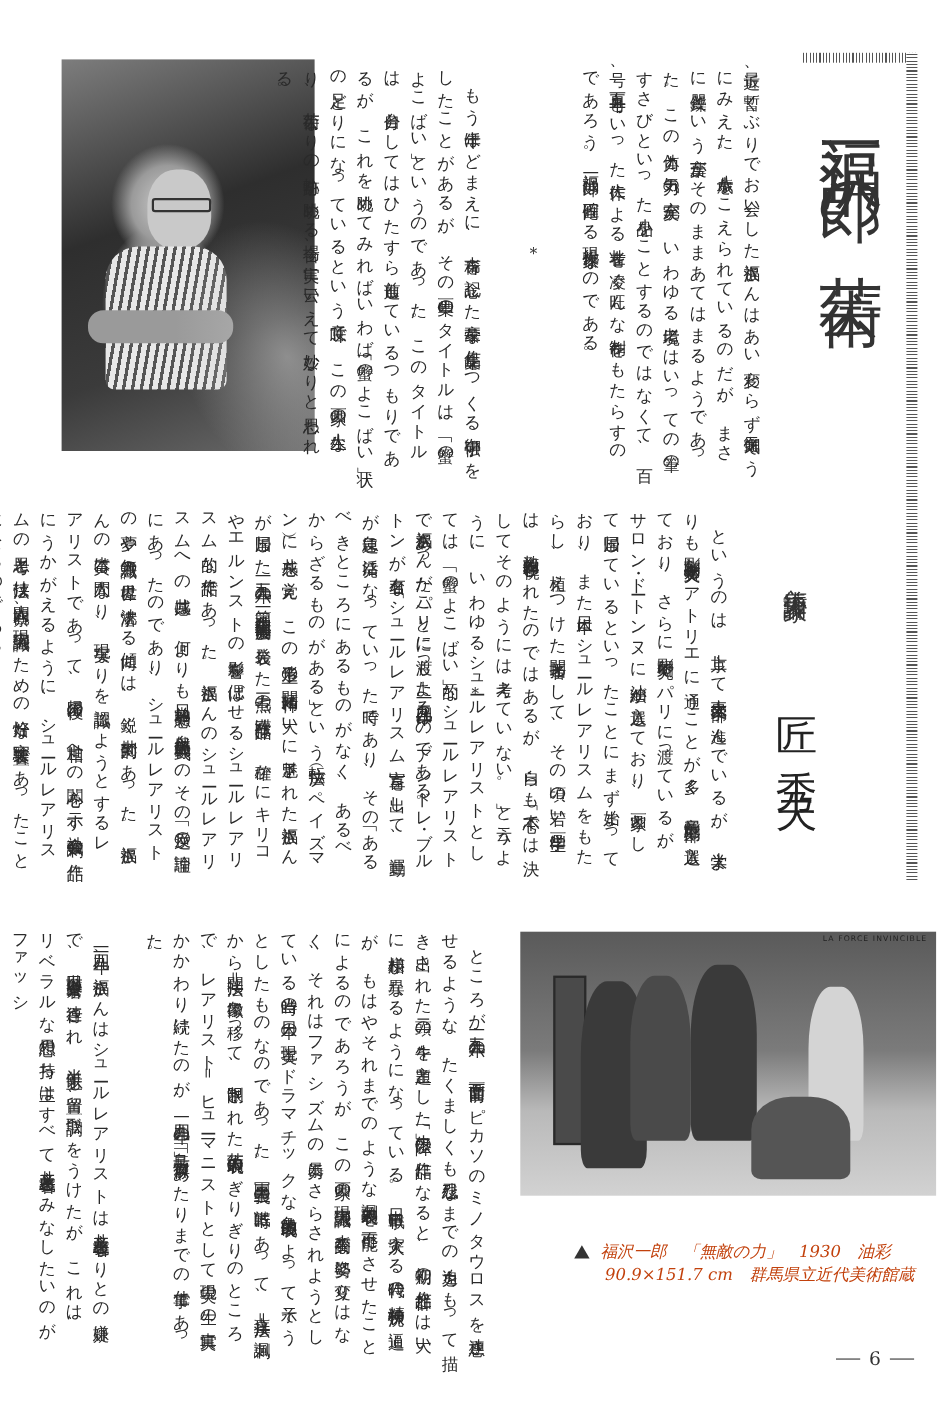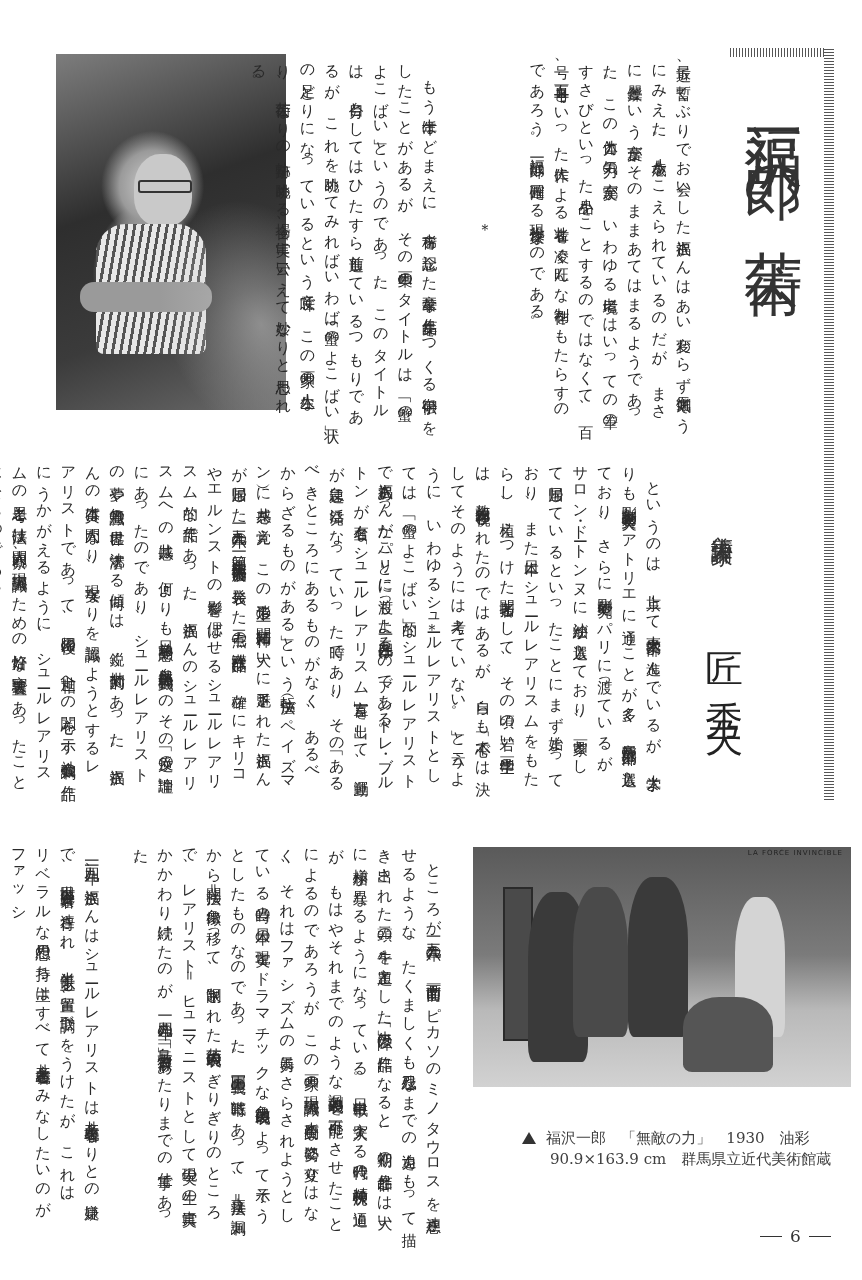--- a/index.html
+++ b/index.html
@@ -36,21 +36,21 @@
   .photo .arms{position:absolute;left:24px;top:228px;width:132px;height:30px;background:#9a9a9a;border-radius:14px;}
   .photo .blur{position:absolute;left:110px;top:140px;width:190px;height:260px;border-radius:50%;
      background:radial-gradient(ellipse at center,rgba(200,200,200,.55),rgba(90,90,90,0) 70%);transform:rotate(-25deg);}
   
   .painting{position:absolute;left:473px;top:847px;width:378px;height:240px;
      background:linear-gradient(180deg,#5a5a5a 0,#7b7b7b 45%,#b9b9b9 68%,#d2d2d2 100%);overflow:hidden;}
   .painting .fig{position:absolute;background:#3a3a3a;border-radius:40% 40% 10% 10%;}
   .painting .light{background:#d4d4d4;}
   .painting .stove{position:absolute;left:30px;top:40px;width:26px;height:150px;background:#4a4a4a;border:2px solid #2a2a2a;}
   .painting .ptxt{position:absolute;right:8px;top:2px;font-family:"DejaVu Sans",sans-serif;font-size:7px;color:#222;letter-spacing:1px;}
-  .caption{position:absolute;left:522px;top:1128px;font-size:15px;line-height:21px;color:#404040;}
+  .caption{position:absolute;left:522px;top:1128px;font-size:15px;line-height:21px;color:#c2410c;font-style:italic;}
   .caption .tri{display:inline-block;width:0;height:0;border-left:7px solid transparent;border-right:7px solid transparent;
      border-bottom:12px solid #333;margin-right:10px;vertical-align:-1px;}
   .caption .l2{padding-left:28px;}
   .pageno{position:absolute;left:752px;top:1226px;font-size:17px;color:#333;font-family:"DejaVu Serif",serif;}
   .pageno .dash{display:inline-block;width:22px;height:1px;background:#333;vertical-align:5px;margin:0 8px;}
 </style>
 </head>
 <body>
 
 <div class="photo">
@@ -95,21 +95,21 @@
   <div class="fig" style="left:55px;top:45px;width:60px;height:170px;"></div>
   <div class="fig" style="left:100px;top:40px;width:55px;height:150px;background:#4a4a4a;"></div>
   <div class="fig" style="left:155px;top:30px;width:60px;height:160px;"></div>
   <div class="fig light" style="left:262px;top:50px;width:50px;height:140px;"></div>
   <div class="fig" style="left:210px;top:150px;width:90px;height:75px;background:#555;"></div>
   <div class="ptxt">LA FORCE INVINCIBLE</div>
 </div>
 
 <div class="caption">
   <div><span class="tri"></span><span>福沢一郎　「無敵の力」　1930　油彩</span></div>
-  <div class="l2">90.9×163.9 cm　群馬県立近代美術館蔵</div>
+  <div class="l2">90.9×151.7 cm　群馬県立近代美術館蔵</div>
 </div>
 
 <div class="col" style="left:30px;top:838px;height:390px;width:440px;">
   <span class="para" style="text-indent:1em;">ところが一九三六年の、画面前面にピカソのミノタウロスを連想させるような、たくましくも残忍なまでの迫力をもって描き出された二頭の牛を主題とした「牛」以降の作品になると、初期の作品群とは大いに様相が異なるようになっている。日中戦争に突入する時代の精神状況の逼迫が、もはやそれまでのような諷刺的表現を不可能にさせたことによるのであろうが、この画家の現実認識の本質的な姿勢に変りはなく、それはファシズムの暴力にさらされようとしている当時の日本の現実とドラマチックな象徴的表現によって示そうとしたものなのであった。軍国主義の戦時下にあって、直接法＝諷刺から間接法＝象徴に移って、制限された芸術的表現のぎりぎりのところで、レアリスト＝ヒューマニストとして現実の生の真実にかかわり続けたのが、一九四〇年の「鳥」「苦力群像」あたりまでの仕事であった。</span>
   <span class="para" style="text-indent:1em;">一九四一年、福沢さんはシュールレアリストは共産主義者なりとの嫌疑で、世田谷警察署に連行され、半年以上も留置、取調べをうけたが、これは、リベラルな思想の持ち主はすべて共産主義者とみなしたいのがファッシ</span>
 </div>
 
 <div class="pageno">
   <span class="dash"></span><span>6</span><span class="dash"></span>
 </div>

